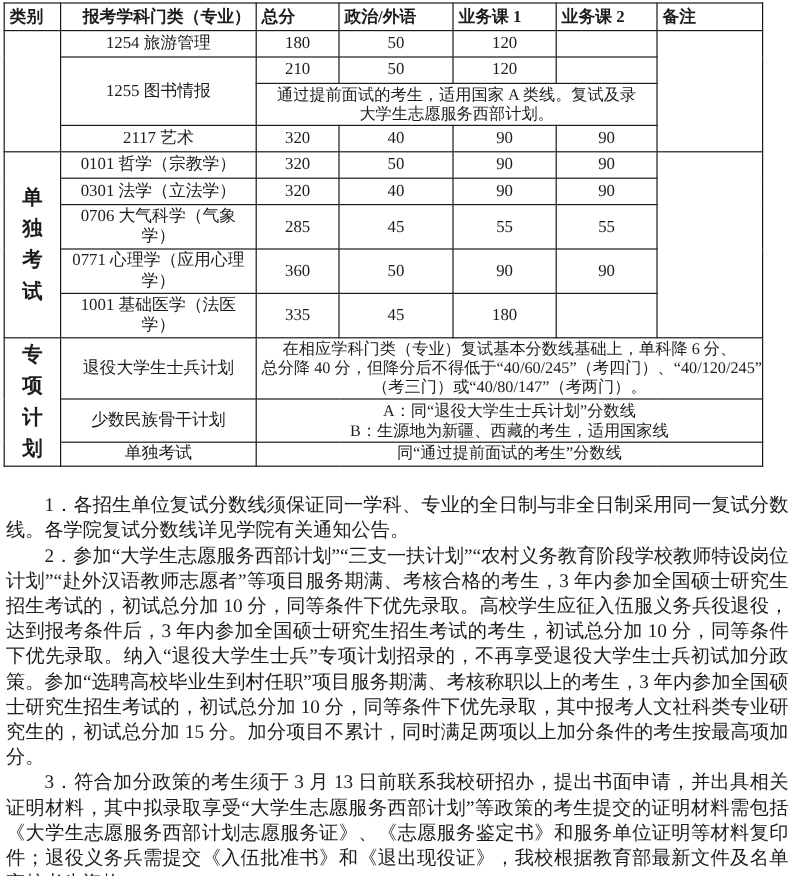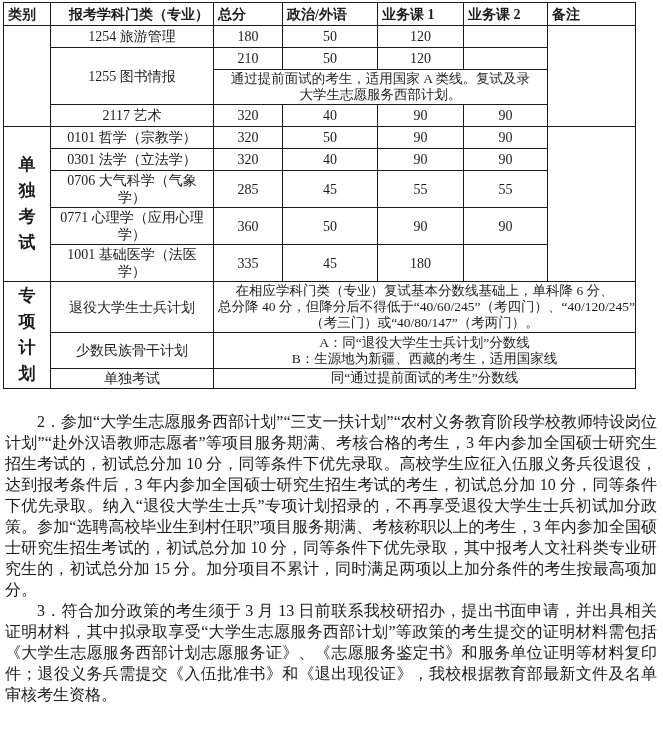--- a/index.html
+++ b/index.html
@@ -171,18 +171,19 @@
       <tr>
         <td class="major">单独考试</td>
         <td class="content-cell" colspan="5">
           <div class="cell-line">同“通过提前面试的考生”分数线</div>
         </td>
       </tr>
     </tbody>
   </table>
 
   <div class="notes">
+    <p>1．各招生单位复试分数线须保证同一学科、专业的全日制与非全日制采用同一复试分数线。各学院复试分数线详见学院有关通知公告。</p>
     <p>2．参加“大学生志愿服务西部计划”“三支一扶计划”“农村义务教育阶段学校教师特设岗位计划”“赴外汉语教师志愿者”等项目服务期满、考核合格的考生，3 年内参加全国硕士研究生招生考试的，初试总分加 10 分，同等条件下优先录取。高校学生应征入伍服义务兵役退役，达到报考条件后，3 年内参加全国硕士研究生招生考试的考生，初试总分加 10 分，同等条件下优先录取。纳入“退役大学生士兵”专项计划招录的，不再享受退役大学生士兵初试加分政策。参加“选聘高校毕业生到村任职”项目服务期满、考核称职以上的考生，3 年内参加全国硕士研究生招生考试的，初试总分加 10 分，同等条件下优先录取，其中报考人文社科类专业研究生的，初试总分加 15 分。加分项目不累计，同时满足两项以上加分条件的考生按最高项加分。</p>
     <p>3．符合加分政策的考生须于 3 月 13 日前联系我校研招办，提出书面申请，并出具相关证明材料，其中拟录取享受“大学生志愿服务西部计划”等政策的考生提交的证明材料需包括《大学生志愿服务西部计划志愿服务证》、《志愿服务鉴定书》和服务单位证明等材料复印件；退役义务兵需提交《入伍批准书》和《退出现役证》，我校根据教育部最新文件及名单审核考生资格。</p>
 
   </div>
 
 </div>
 
 </body></html>

